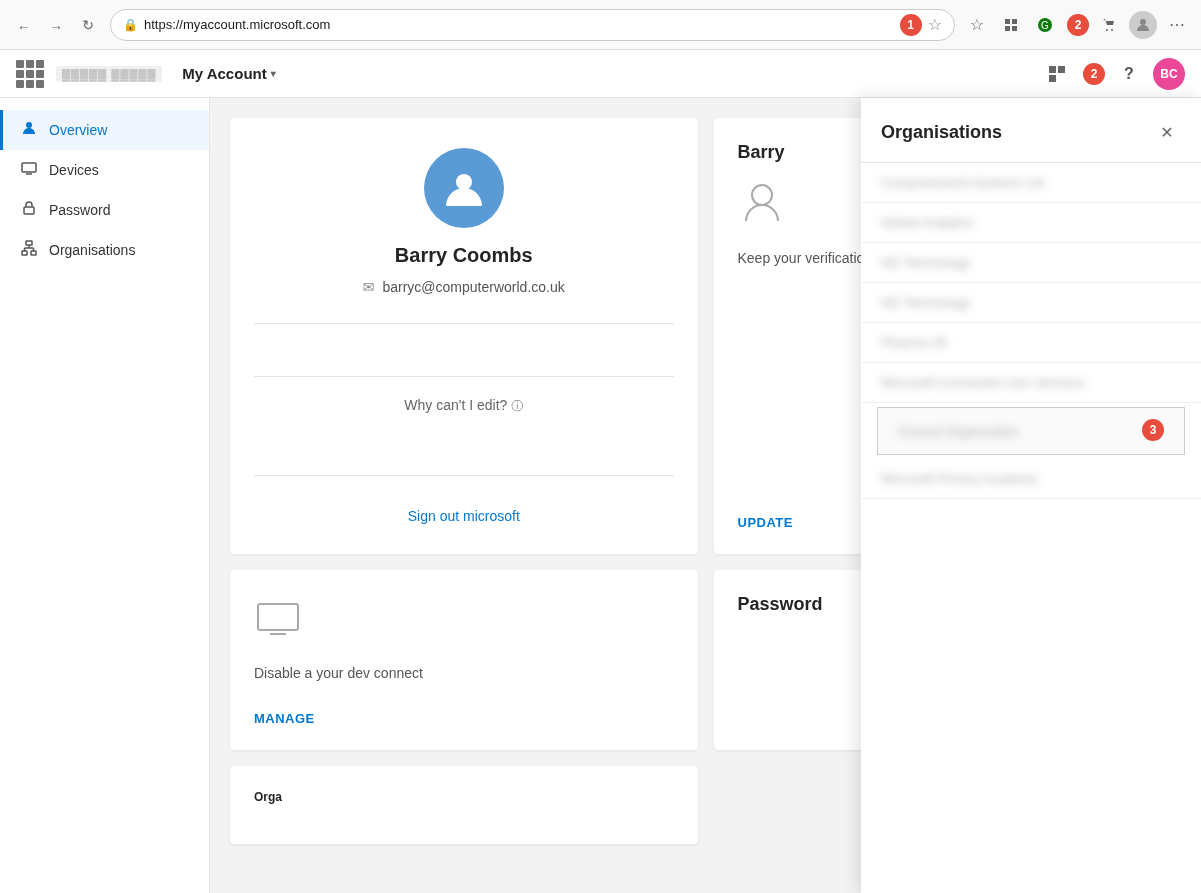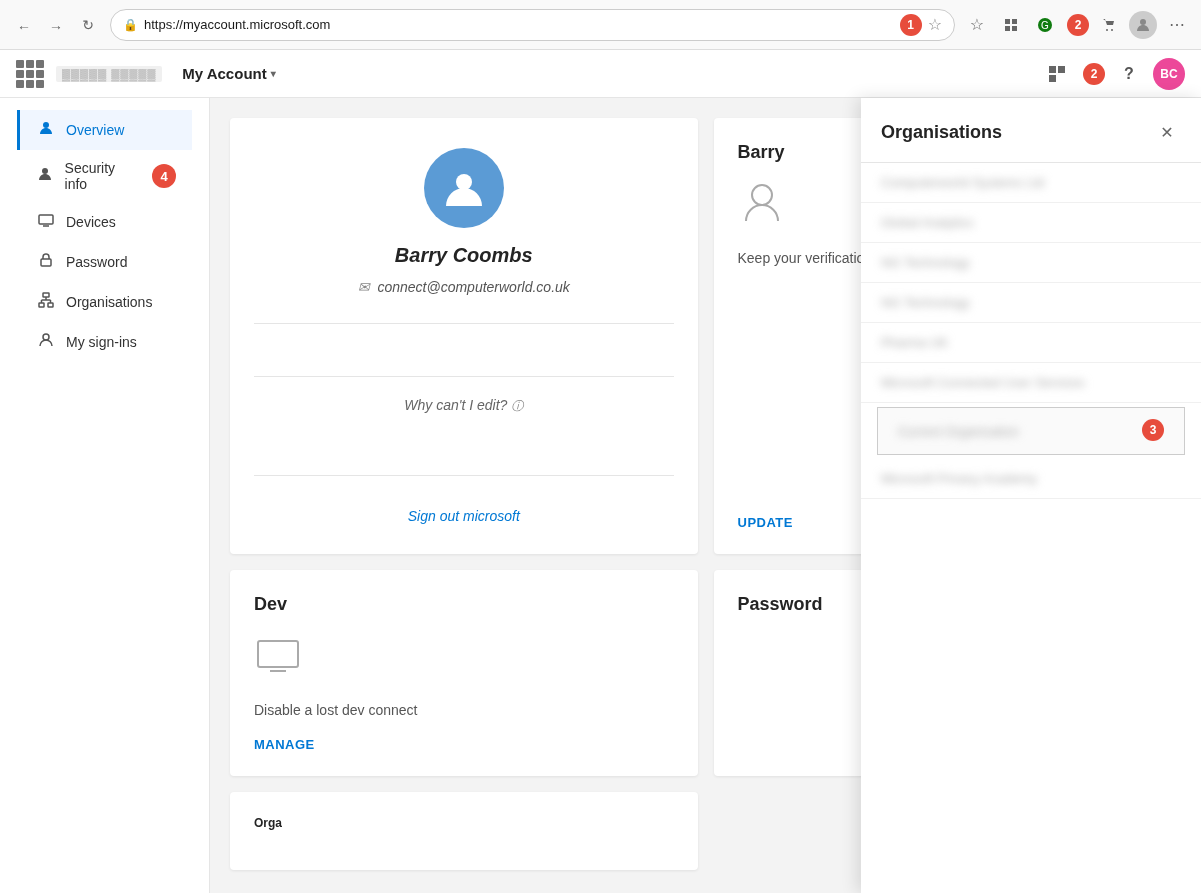--- a/index.html
+++ b/index.html
@@ -165,21 +165,21 @@
       display: flex;
       height: calc(893px - 50px - 48px);
       position: relative;
     }
 
     
     .sidebar {
       width: 210px;
       background: white;
       border-right: 1px solid #e5e5e5;
-      padding: 12px 17px;
+      padding: 12px 0;
       flex-shrink: 0;
       overflow-y: auto;
     }
     .sidebar-item {
       display: flex;
       align-items: center;
       padding: 10px 16px;
       cursor: pointer;
       gap: 10px;
       font-size: 14px;
@@ -217,21 +217,20 @@
       box-shadow: 0 1px 3px rgba(0,0,0,0.08);
       min-height: 200px;
     }
 
     .profile-card {
       display: flex;
       flex-direction: column;
       align-items: center;
       text-align: center;
       padding: 30px 24px;
-      font-style: italic;
     }
     .avatar-circle {
       width: 80px; height: 80px;
       border-radius: 50%;
       background: #5b9bd5;
       display: flex; align-items: center; justify-content: center;
       color: white;
       font-size: 36px;
       margin-bottom: 16px;
     }
@@ -485,30 +484,20 @@
       <span class="sidebar-icon">
         <svg width="16" height="16" viewBox="0 0 16 16" fill="#0078d4">
             <circle cx="8" cy="5" r="3"></circle>
             <path d="M2 14c0-3.3 2.7-6 6-6s6 2.7 6 6" fill="#0078d4"></path>
           </svg>
       </span>
       <span>Overview</span>
     </div>
     <div class="sidebar-item">
       <span class="sidebar-icon">
-        <svg width="16" height="16" viewBox="0 0 16 16" fill="#555">
-            <circle cx="8" cy="5" r="3"></circle>
-            <path d="M2 14c0-3.3 2.7-6 6-6s6 2.7 6 6" fill="#555"></path>
-          </svg>
-      </span>
-      <span>Security info</span>
-      <span class="annotation-badge">4</span>
-    </div>
-    <div class="sidebar-item">
-      <span class="sidebar-icon">
         <svg width="16" height="16" viewBox="0 0 16 16" fill="none" stroke="#555" stroke-width="1.5">
             <rect x="1" y="3" width="14" height="9" rx="1"></rect>
             <line x1="5" y1="14" x2="11" y2="14"></line>
           </svg>
       </span>
       <span>Devices</span>
     </div>
     <div class="sidebar-item">
       <span class="sidebar-icon">
         <svg width="16" height="16" viewBox="0 0 16 16" fill="none" stroke="#555" stroke-width="1.5">
@@ -525,45 +514,36 @@
             <rect x="1" y="11" width="5" height="4" rx="0.5"></rect>
             <rect x="10" y="11" width="5" height="4" rx="0.5"></rect>
             <line x1="8" y1="5" x2="8" y2="8"></line>
             <line x1="3.5" y1="11" x2="3.5" y2="8"></line>
             <line x1="12.5" y1="11" x2="12.5" y2="8"></line>
             <line x1="3.5" y1="8" x2="12.5" y2="8"></line>
           </svg>
       </span>
       <span>Organisations</span>
     </div>
-    <div class="sidebar-item">
-      <span class="sidebar-icon">
-        <svg width="16" height="16" viewBox="0 0 16 16" fill="none" stroke="#555" stroke-width="1.5">
-            <circle cx="8" cy="5" r="3"></circle>
-            <path d="M2 14c0-3.3 2.7-6 6-6s6 2.7 6 6"></path>
-          </svg>
-      </span>
-      <span>My sign-ins</span>
-    </div>
   </nav>
 
   <div class="content-area">
     <div class="cards-grid">
 
       <div class="card profile-card">
         <div class="avatar-circle">
           <svg width="44" height="44" viewBox="0 0 44 44" fill="white">
               <circle cx="22" cy="16" r="8"></circle>
               <path d="M4 40c0-9.9 8.1-18 18-18s18 8.1 18 18"></path>
             </svg>
         </div>
         <div class="profile-name">Barry Coombs</div>
         <div class="profile-email">
           <span class="email-icon">✉</span>
-          <span>connect@computerworld.co.uk</span>
+          <span>barryc@computerworld.co.uk</span>
         </div>
         <div class="divider"></div>
         <div class="divider" style="margin-top:40px;"></div>
         <div class="edit-link">
           <span>Why can't I edit?</span>
           <span class="info-icon"> ⓘ</span>
         </div>
         <div style="flex:1;"></div>
         <div class="divider" style="margin-top:60px;"></div>
         <a class="sign-out-link">Sign out microsoft</a>
@@ -579,31 +559,28 @@
               <path d="M8 42c0-8.8 7.2-16 16-16s16 7.2 16 16"></path>
             </svg>
         </div>
         <div class="card-desc">
           <span>Keep your verification info up</span>
         </div>
         <div class="card-action">UPDATE</div>
       </div>
 
       <div class="card devices-card" style="overflow:hidden;min-height:180px;">
-        <div class="card-title">
-          <span>Dev</span><span style="visibility:hidden;">ices</span>
-        </div>
         <div class="card-icon-area">
           <svg width="48" height="48" viewBox="0 0 48 48" fill="none" stroke="#aaa" stroke-width="2">
               <rect x="4" y="10" width="40" height="26" rx="2"></rect>
               <line x1="16" y1="40" x2="32" y2="40"></line>
             </svg>
         </div>
         <div class="card-desc">
-          <span>Disable a lost dev connect</span>
+          <span>Disable a your dev connect</span>
         </div>
         <div class="card-action">MANAGE</div>
       </div>
 
       <div class="card password-card" style="min-height:80px;">
         <div class="card-title">Password</div>
       </div>
 
     </div>
 

